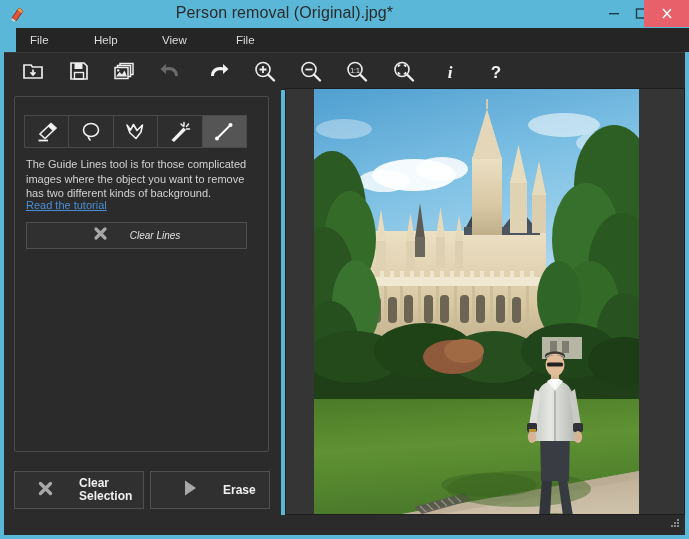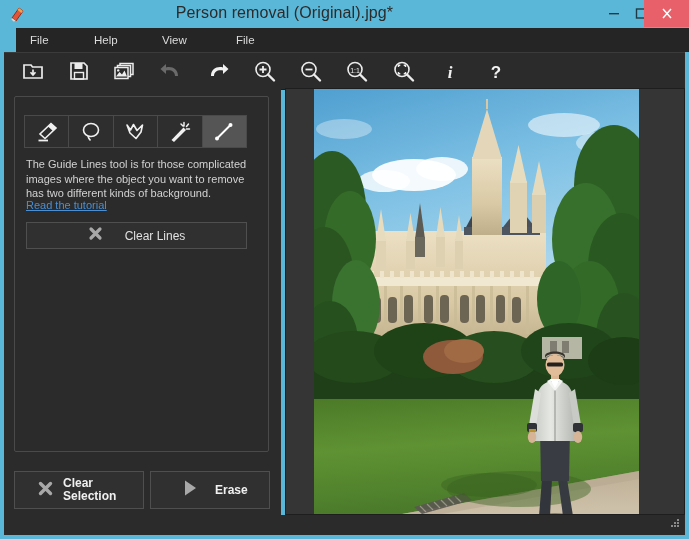--- a/index.html
+++ b/index.html
@@ -167,43 +167,44 @@
     width: 221px;
     height: 27px;
     border: 1px solid #4f4f4f;
     background: #303030;
     display: flex;
     align-items: center;
     justify-content: center;
     box-sizing: border-box;
   }
   #clear-lines-btn .lbl {
-    font-size: 12px;
+    font-size: 10px;
     color: #e0e0e0;
     margin-left: 22px;
+    font-style: italic;
   }
 
   .bottom-btn {
     position: absolute;
     top: 383px;
     height: 38px;
     border: 1px solid #4f4f4f;
     background: #303030;
     box-sizing: border-box;
     display: flex;
     align-items: center;
   }
   #clear-selection-btn { left: 10px; width: 130px; }
-  #erase-btn { left: 146px; width: 120px; gap: 8px; }
+  #erase-btn { left: 146px; width: 120px; }
   .bottom-btn .lbl {
     font-size: 12px;
     color: #f0f0f0;
     font-weight: bold;
     line-height: 13px;
-    margin-left: 9px;
+    margin-left: 25px;
   }
   .bottom-btn .ico { margin-left: 22px; }
   #erase-btn .ico { margin-left: 32px; }
 
   
   #canvas-area {
     position: absolute;
     left: 285px; top: 88px;
     width: 400px;
     height: 427px;

